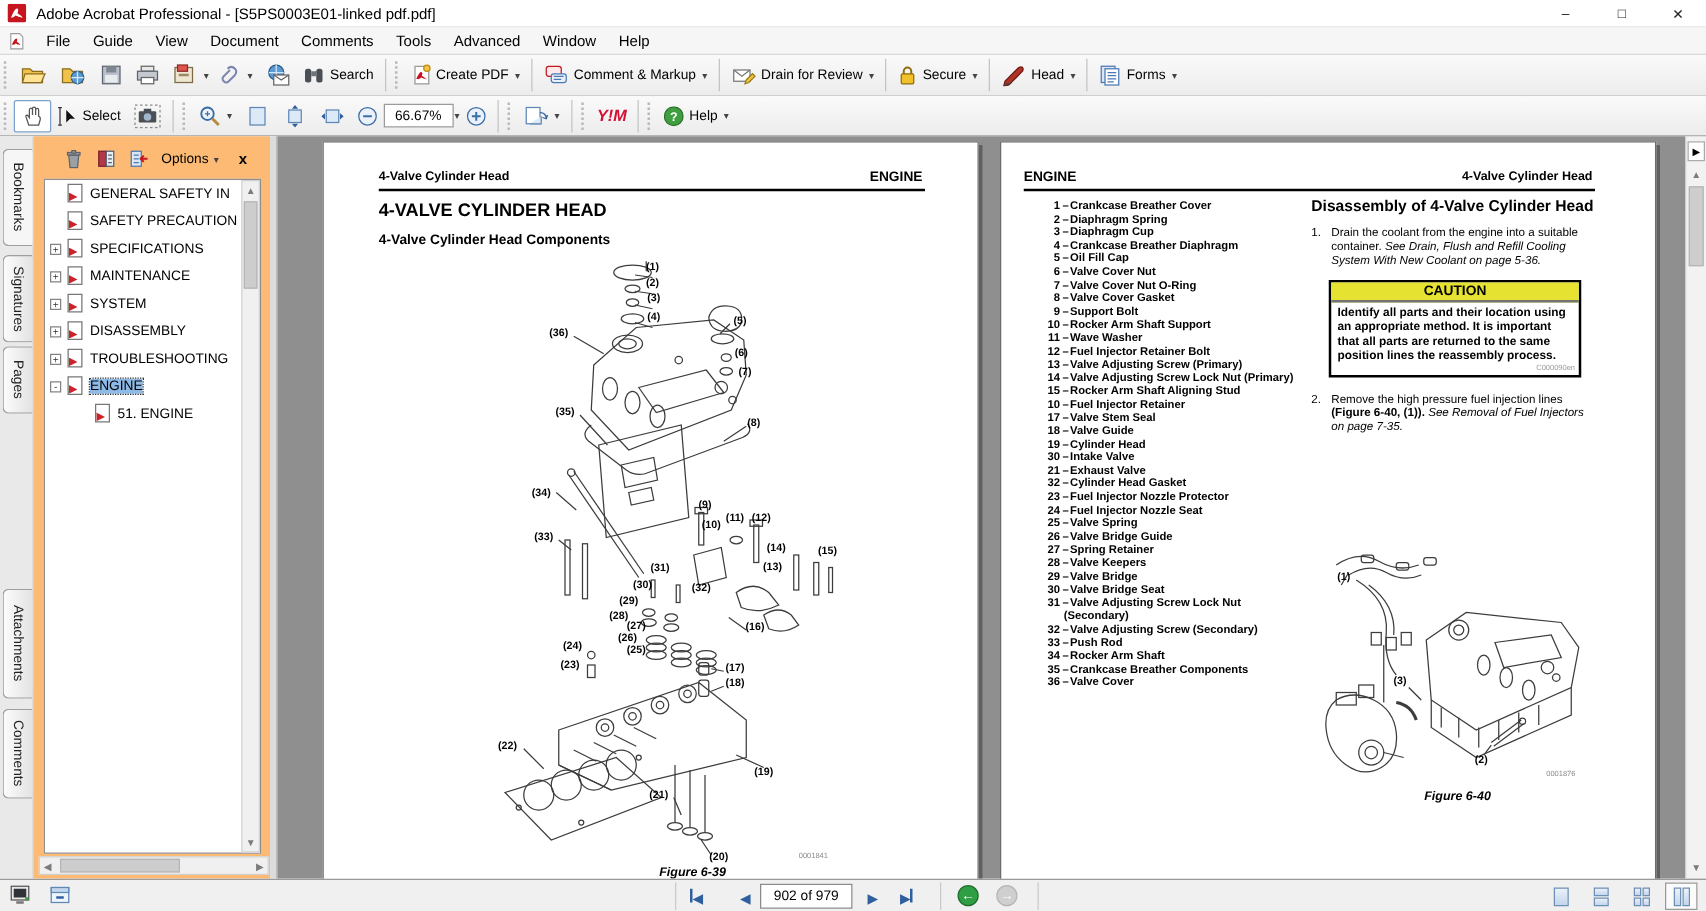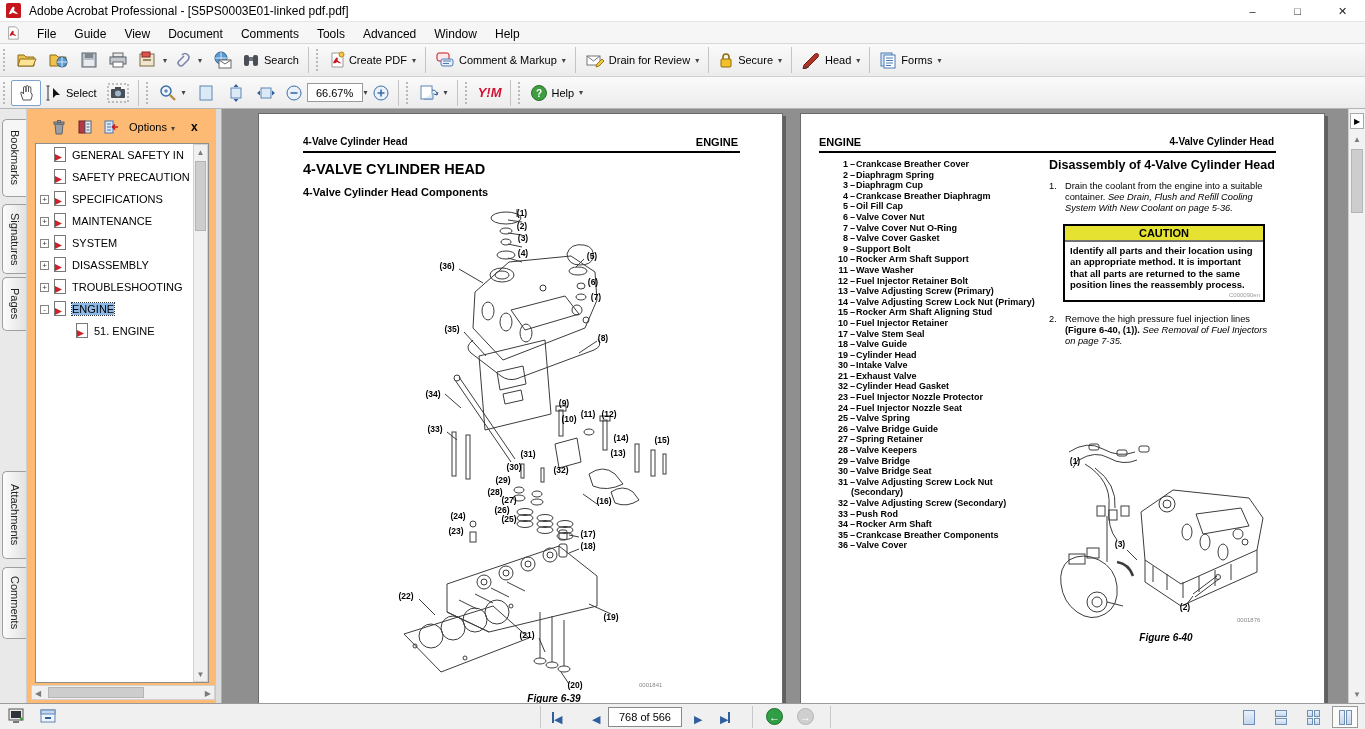--- a/index.html
+++ b/index.html
@@ -917,21 +917,21 @@
     <circle cx="13.5" cy="11" r="1.5" fill="#3f9e3f"></circle>
     </svg>
   <svg width="16" height="15" viewBox="0 0 16 15" style="position:absolute;left:40px;top:5px">
     <rect x="1" y="1" width="14" height="12" fill="#eef4fb" stroke="#5f87b5"></rect>
     <rect x="1" y="1" width="14" height="4" fill="#c3d6ee" stroke="#5f87b5"></rect>
     <path d="M5 9 h6" stroke="#2f5f9e" stroke-width="2"></path>
     </svg>
   <span style="position:absolute;left:540px;top:2px;width:1px;height:22px;background:#c9c9c9"></span>
   <span style="position:absolute;left:552px;top:5px"><span class="navbar"></span><span class="navtri">◀</span></span>
   <span style="position:absolute;left:592px;top:5px"><span class="navtri">◀</span></span>
-  <div id="pagefield">768 of 566</div>
+  <div id="pagefield">902 of 979</div>
   <span style="position:absolute;left:694px;top:5px"><span class="navtri">▶</span></span>
   <span style="position:absolute;left:720px;top:5px"><span class="navtri">▶</span><span class="navbar"></span></span>
   <span style="position:absolute;left:752px;top:2px;width:1px;height:22px;background:#c9c9c9"></span>
   <span class="circlebtn" style="left:766px;background:#2f9e44;border:1px solid #1d6e2c">←</span>
   <span class="circlebtn" style="left:797px;background:#cfcfcf;border:1px solid #b5b5b5">→</span>
   <span style="position:absolute;left:830px;top:2px;width:1px;height:22px;background:#c9c9c9"></span>
   <span class="laybtn" style="left:1236px">
     <span class="minipage" style="width:12px;height:15px"></span>
     </span>
   <span class="laybtn" style="left:1268px">

